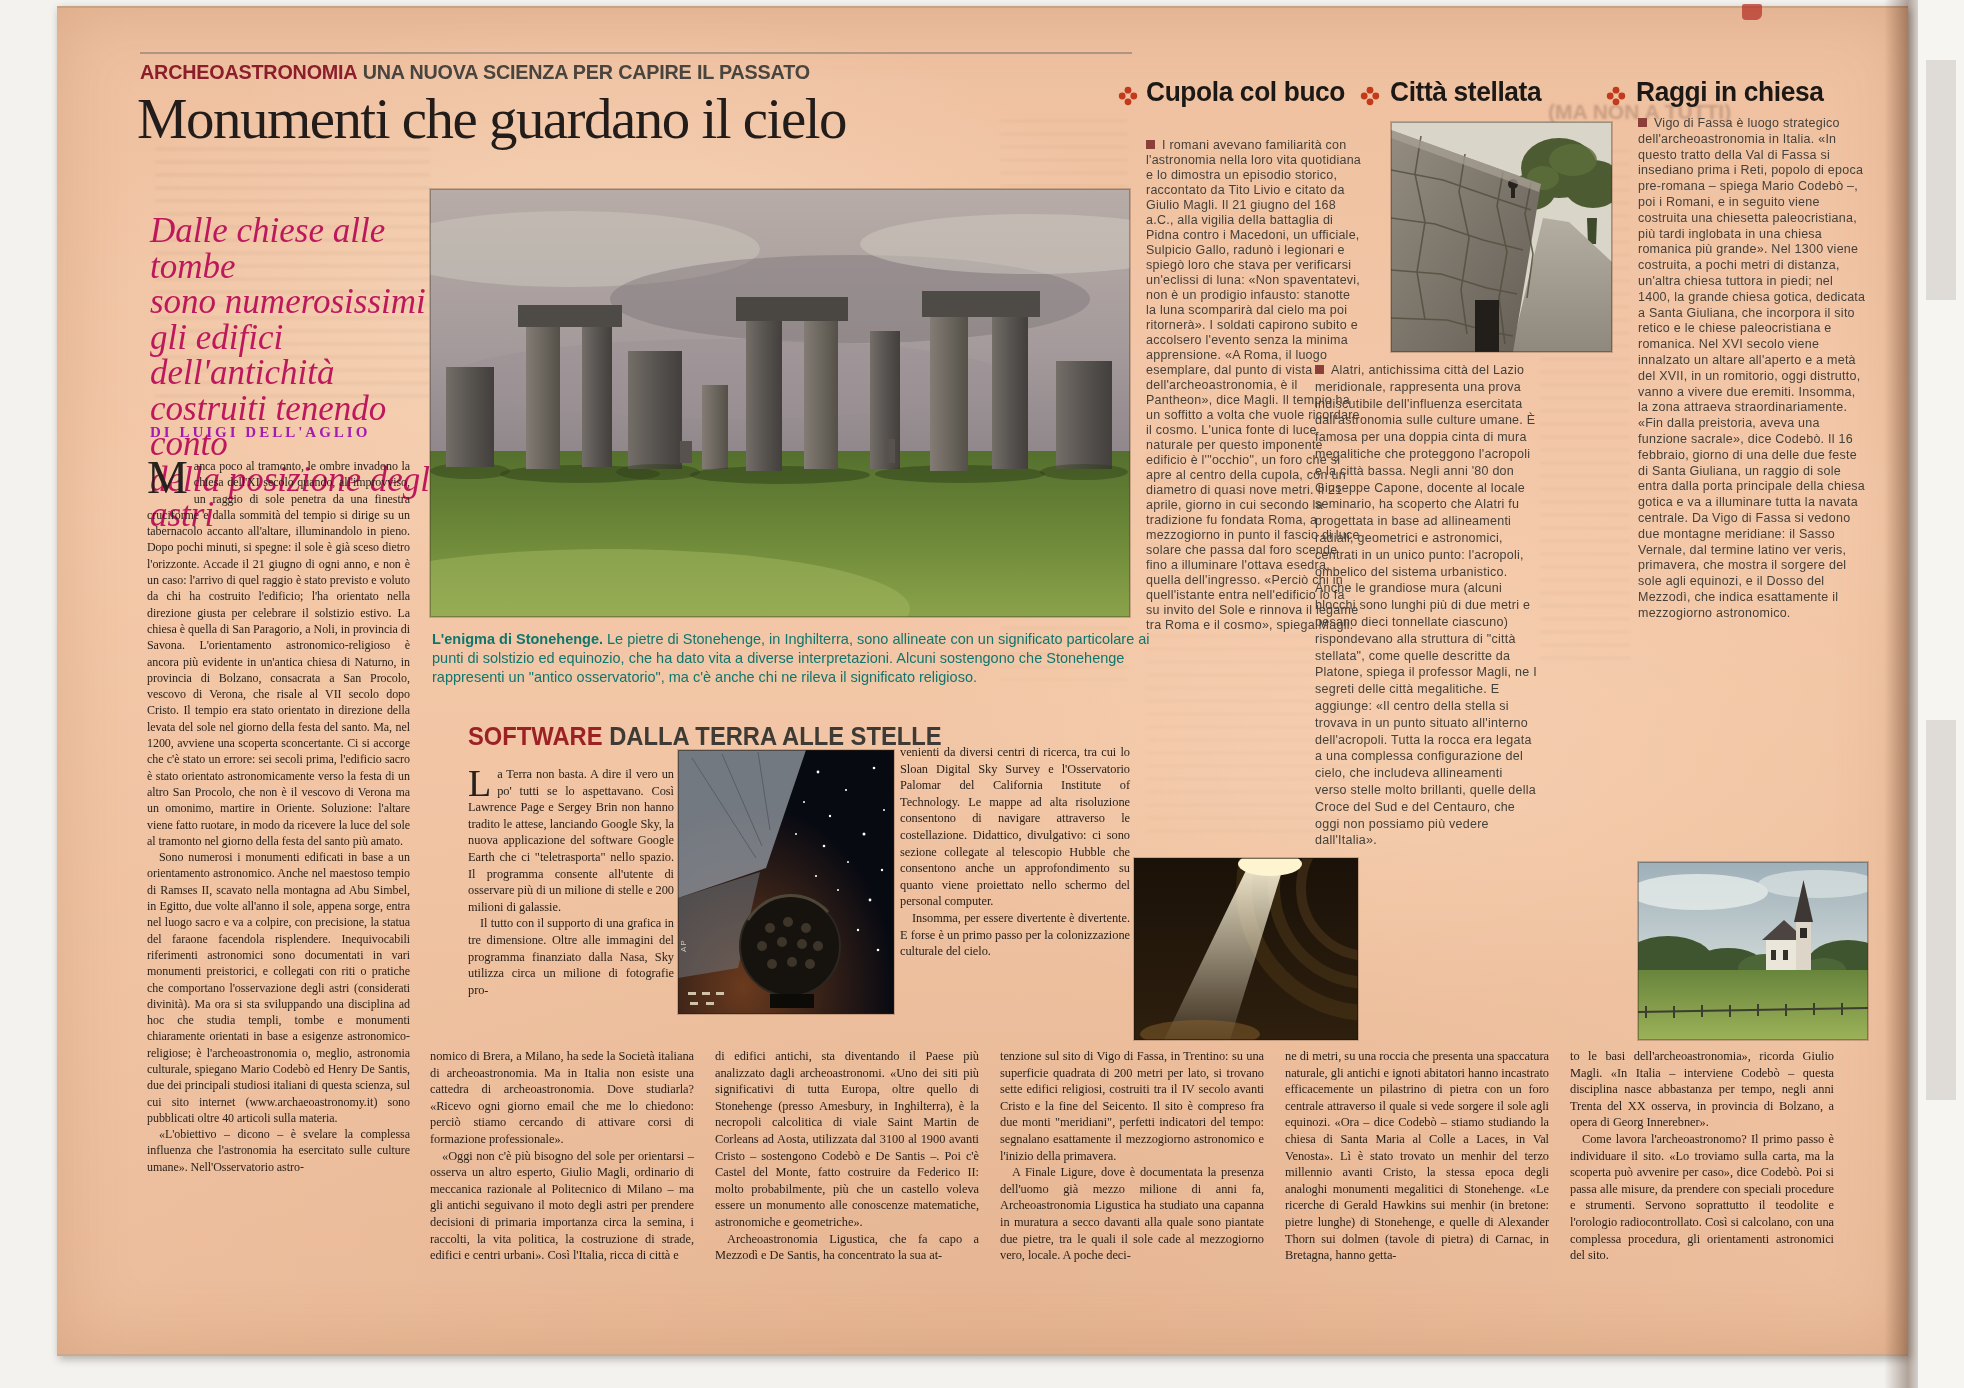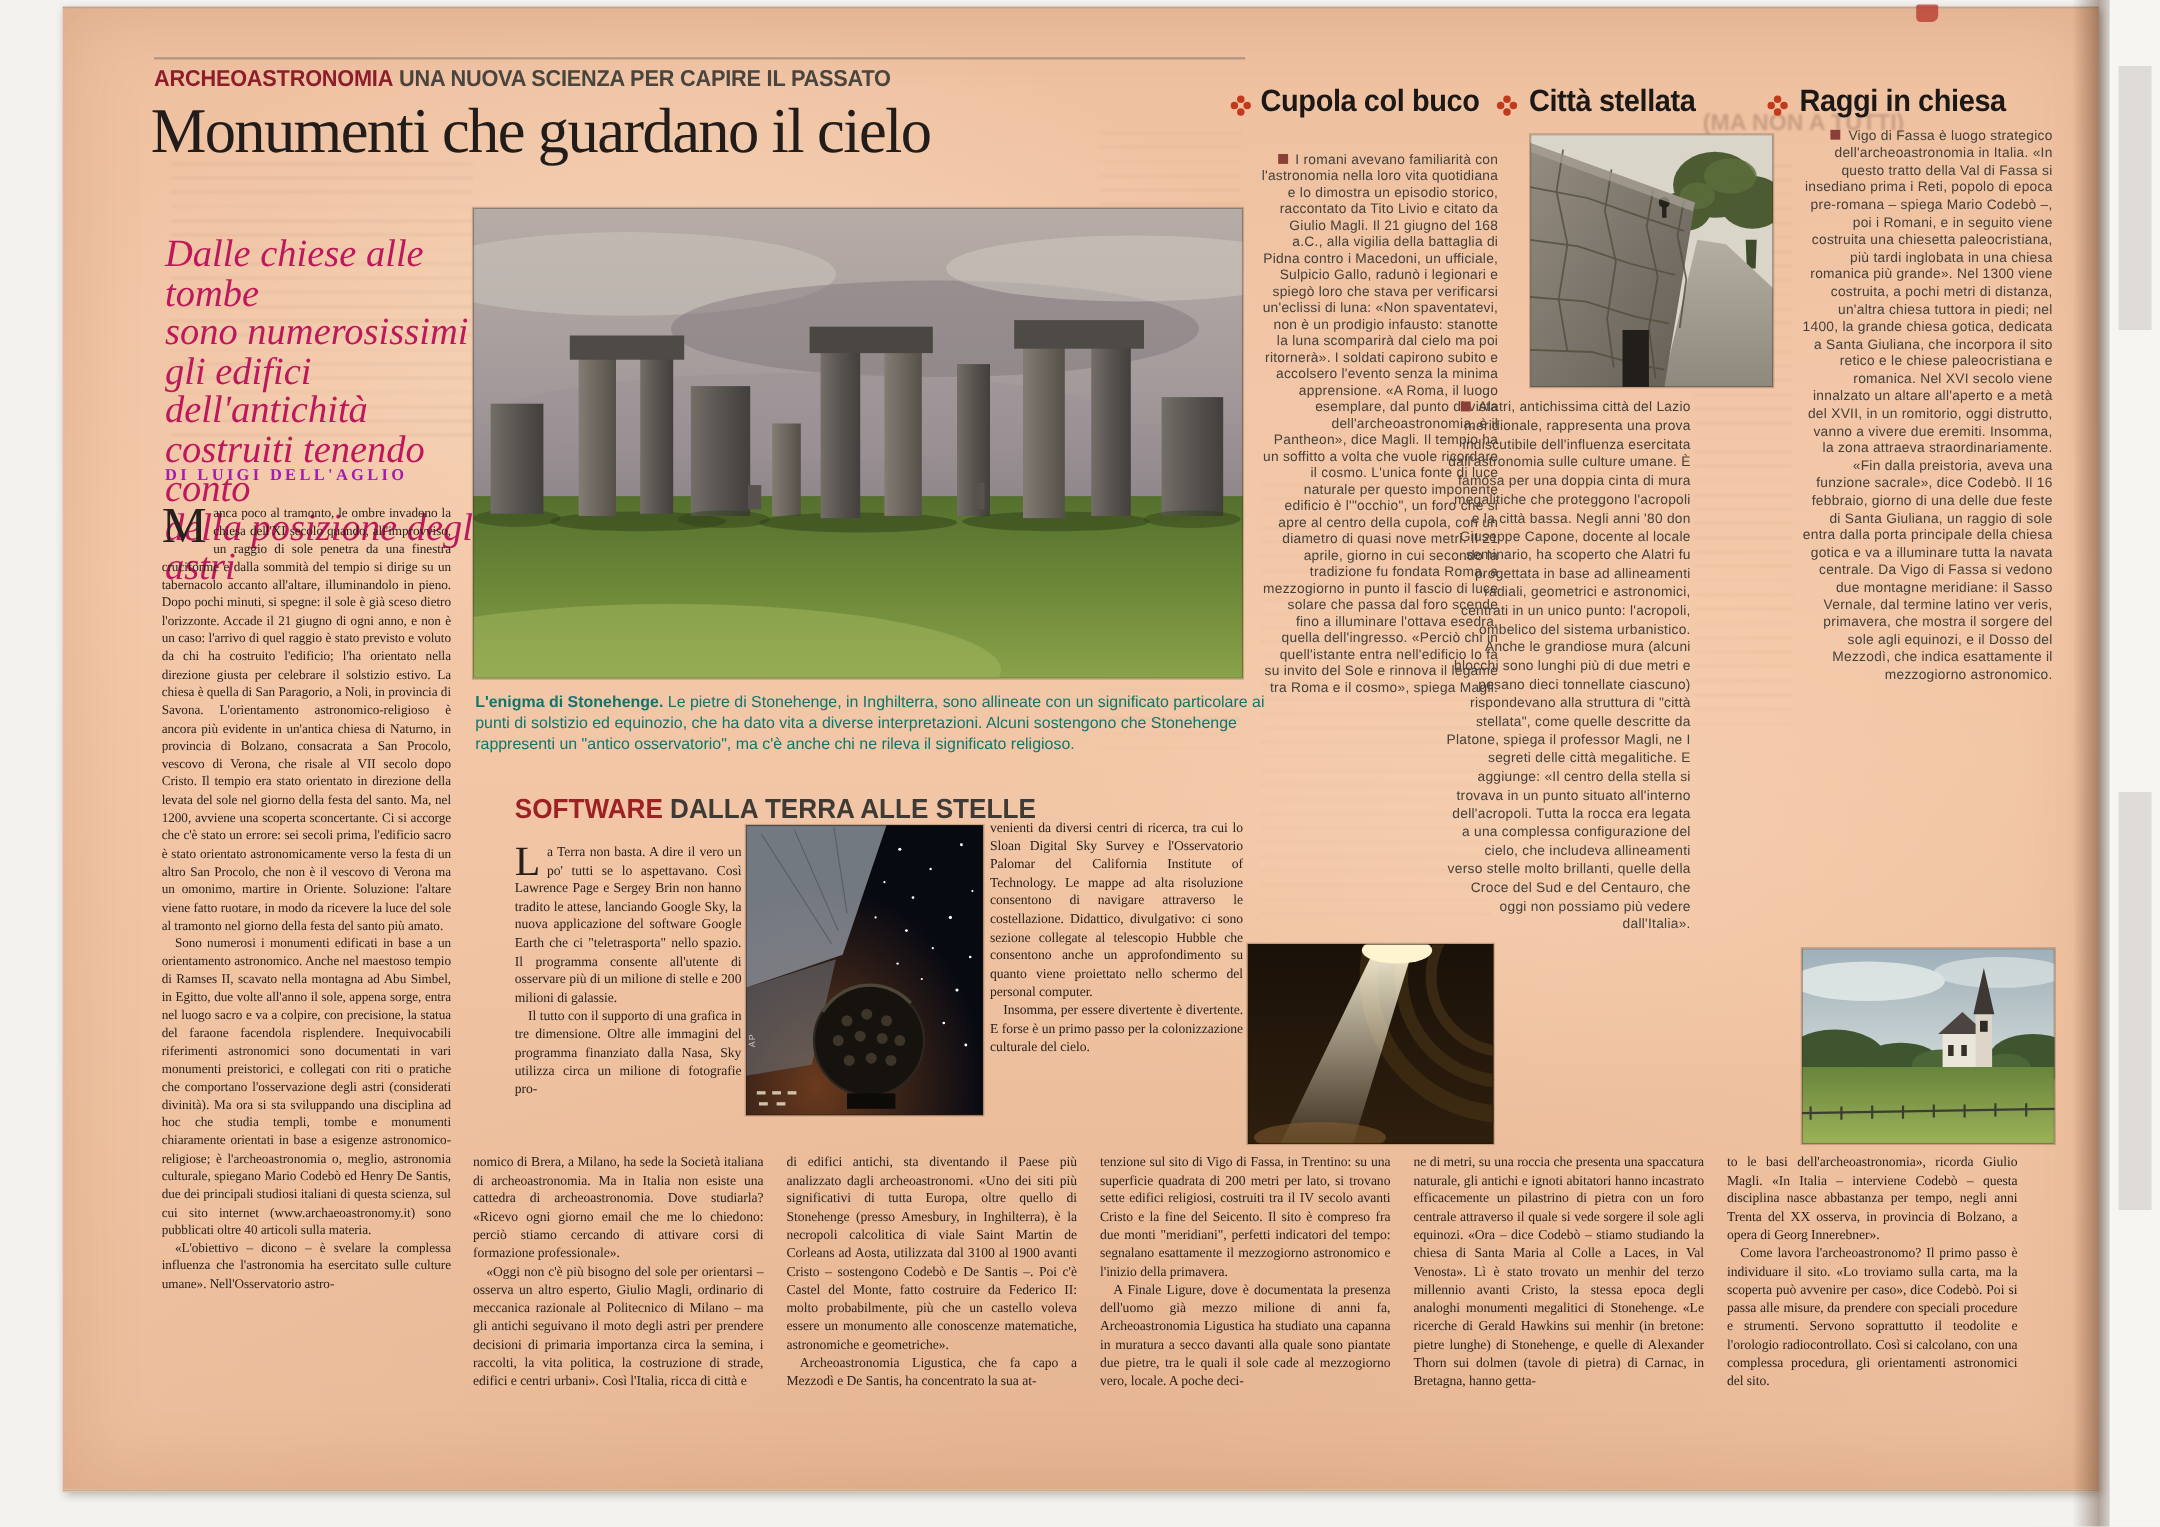--- a/index.html
+++ b/index.html
@@ -66,21 +66,21 @@
     font-size:8px;color:#d8d2c8;transform:rotate(-90deg);transform-origin:left top;letter-spacing:1px;opacity:.9;}
   
   .bcol{top:1048px;width:264px;height:300px;font-size:12.4px;line-height:16.6px;}
   .bcol1{left:430px;} .bcol2{left:715px;} .bcol3{left:1000px;} .bcol4{left:1285px;} .bcol5{left:1570px;}
   
   .flower{position:absolute;width:20px;height:20px;}
   .f-title{position:absolute;margin:0;font-family:"Liberation Sans",sans-serif;font-size:28px;
     font-weight:800;color:#1b1815;white-space:nowrap;transform:scaleX(.94);transform-origin:left top;
     letter-spacing:-.4px;}
   .f-text{position:absolute;font-family:"Liberation Sans",sans-serif;font-size:12.5px;
-    color:#44403a;letter-spacing:.25px;text-align:right;}
+    color:#44403a;letter-spacing:.25px;text-align:left;}
   .sq{display:inline-block;width:9px;height:9px;background:#8a4038;margin-right:7px;}
   .cupola-text{left:1146px;top:138px;width:216px;height:716px;line-height:15px;}
   .citta-text{left:1315px;top:362px;width:222px;height:674px;line-height:16.8px;}
   .raggi-text{left:1638px;top:116px;width:228px;height:746px;line-height:15.8px;}
   .cupola-photo{left:1134px;top:858px;width:224px;height:182px;}
   .citta-photo{left:1391px;top:122px;width:221px;height:230px;}
   .raggi-photo{left:1638px;top:862px;width:230px;height:178px;}
 </style>
 </head>
 <body>

